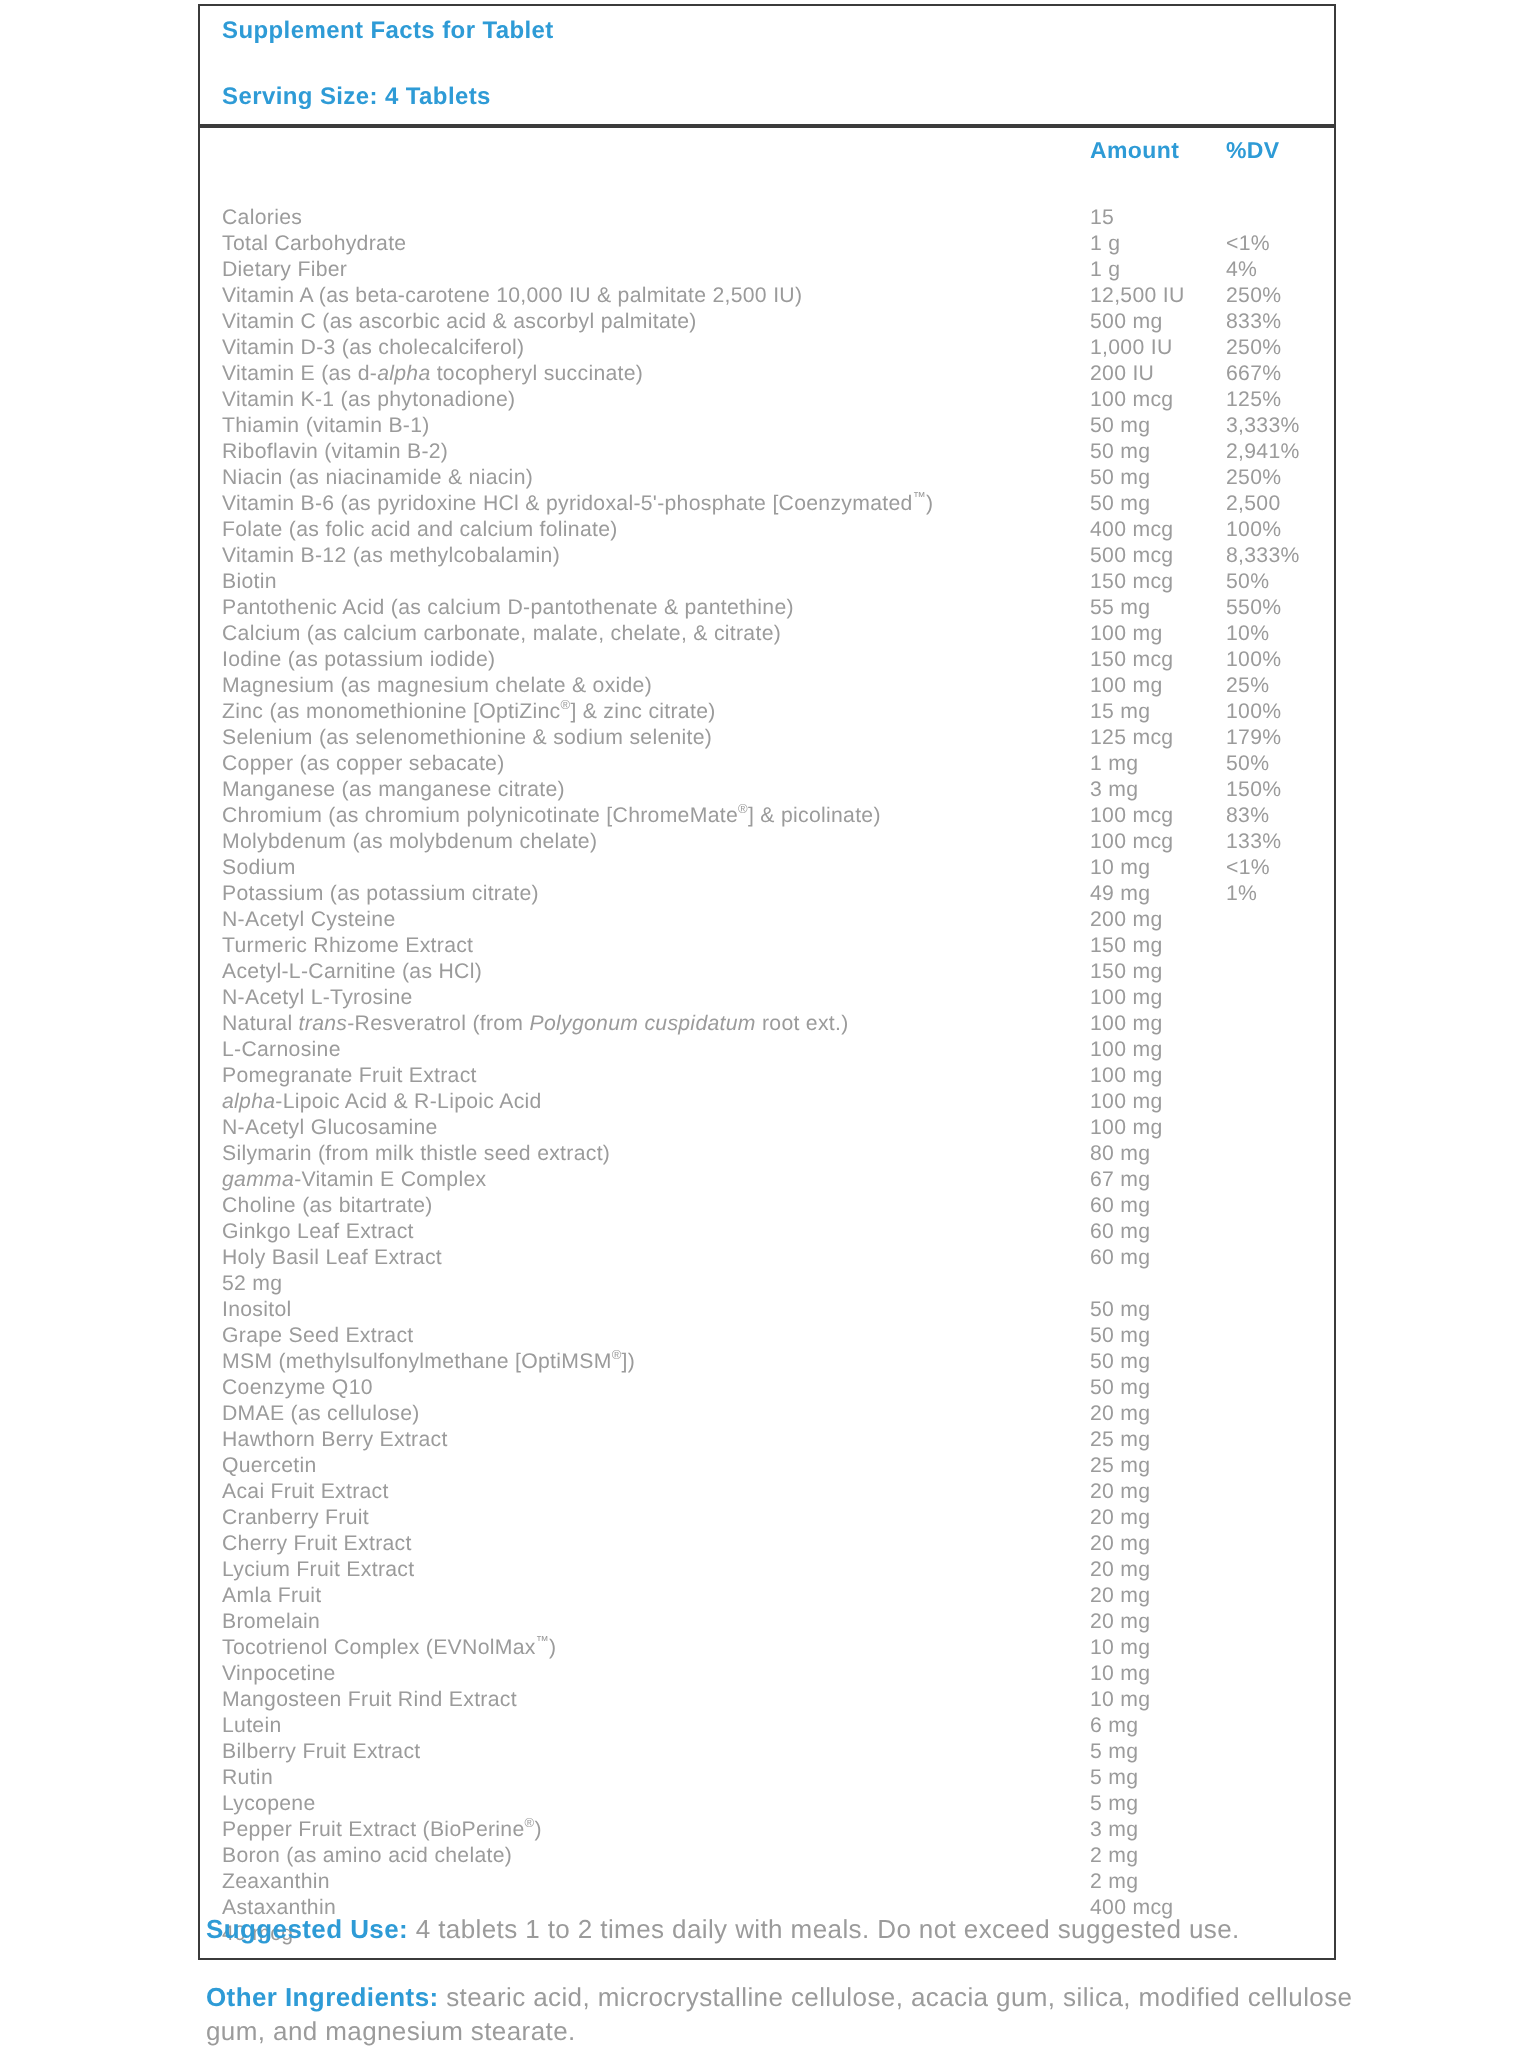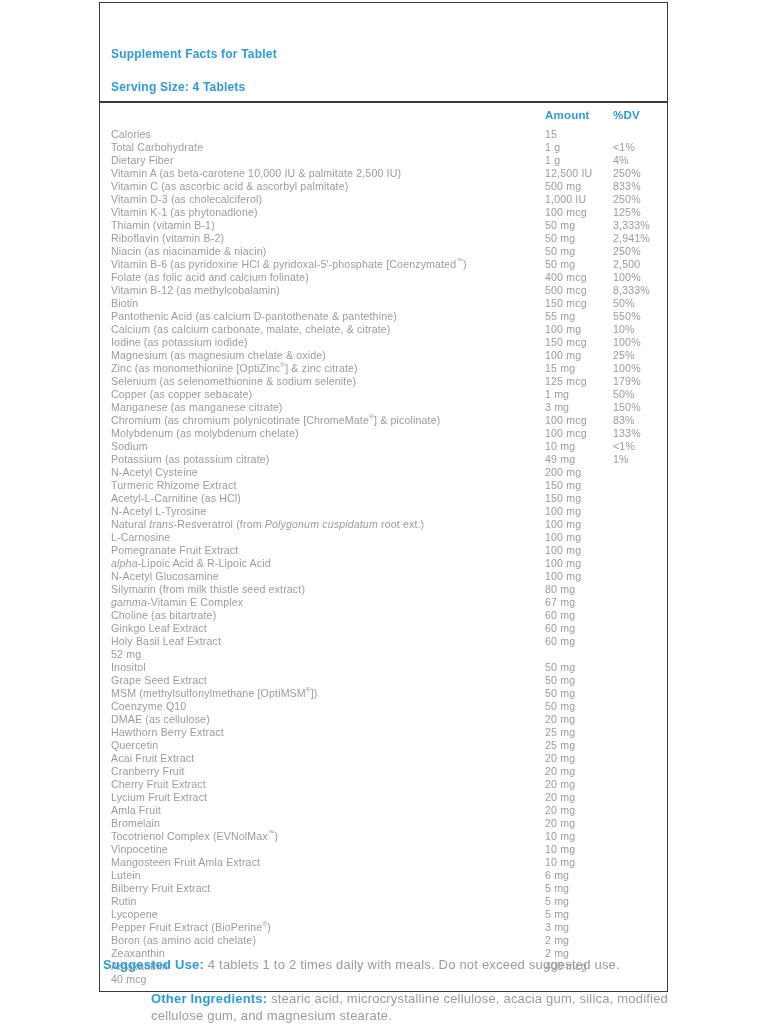--- a/index.html
+++ b/index.html
@@ -25,33 +25,32 @@
   .facts-header {
     border: 1px solid var(--border);
     padding: 5px 11px 7px 11px;
   }
   .facts-title, .facts-serving {
     color: var(--accent);
     font-weight: bold;
     font-size: 12px;
     letter-spacing: 0.2px;
     line-height: 14px;
-    margin-top: 39px;
   }
   .facts-serving { margin-top: 19px; }
   .facts-body {
     border: 1px solid var(--border);
     border-top: 1px solid var(--border);
     margin-top: 0;
     padding: 4px 0 5px 0;
   }
   .col-header-row {
     display: flex;
     padding: 2px 10px 0 11px;
-    margin-bottom: 7px;
+    margin-bottom: 21px;
     justify-content: space-between;
   }
   .col-header-row .c-name { width: 434px; }
   .col-header-row .c-amt { width: 68px; }
   .col-header-row .c-dv { flex: 1; }
   .col-label {
     color: var(--accent);
     font-weight: bold;
     font-size: 11.5px;
     letter-spacing: 0.2px;
@@ -80,21 +79,21 @@
     left: 103px;
     top: 956px;
     width: 575px;
   }
   .footer p {
     color: var(--body-text);
     font-size: 13px;
     line-height: 17px;
     letter-spacing: 0.2px;
   }
-  .footer p + p { margin-top: 17px; margin-left: 48px; }
+  .footer p + p { margin-top: 17px; }
   .footer .f-label {
     color: var(--accent);
     font-weight: bold;
   }
 </style>
 </head>
 <body>
 
 <div class="label-wrap">
   <div class="facts-header">
@@ -132,20 +131,25 @@
           <span class="c-name">Vitamin C (as ascorbic acid &amp; ascorbyl palmitate)</span>
           <span class="c-amt">500 mg</span>
           <span class="c-dv">833%</span>
         </div>
         <div class="row">
           <span class="c-name">Vitamin D-3 (as cholecalciferol)</span>
           <span class="c-amt">1,000 IU</span>
           <span class="c-dv">250%</span>
         </div>
         <div class="row">
+          <span class="c-name">Vitamin E (as d-<i>alpha</i> tocopheryl succinate)</span>
+          <span class="c-amt">200 IU</span>
+          <span class="c-dv">667%</span>
+        </div>
+        <div class="row">
           <span class="c-name">Vitamin K-1 (as phytonadione)</span>
           <span class="c-amt">100 mcg</span>
           <span class="c-dv">125%</span>
         </div>
         <div class="row">
           <span class="c-name">Thiamin (vitamin B-1)</span>
           <span class="c-amt">50 mg</span>
           <span class="c-dv">3,333%</span>
         </div>
         <div class="row">
@@ -381,21 +385,21 @@
           <span class="c-name">Tocotrienol Complex (EVNolMax<sup>™</sup>)</span>
           <span class="c-amt">10 mg</span>
           <span class="c-dv"></span>
         </div>
         <div class="row">
           <span class="c-name">Vinpocetine</span>
           <span class="c-amt">10 mg</span>
           <span class="c-dv"></span>
         </div>
         <div class="row">
-          <span class="c-name">Mangosteen Fruit Amla Extract</span>
+          <span class="c-name">Mangosteen Fruit Rind Extract</span>
           <span class="c-amt">10 mg</span>
           <span class="c-dv"></span>
         </div>
         <div class="row">
           <span class="c-name">Lutein</span>
           <span class="c-amt">6 mg</span>
           <span class="c-dv"></span>
         </div>
         <div class="row">
           <span class="c-name">Bilberry Fruit Extract</span>

